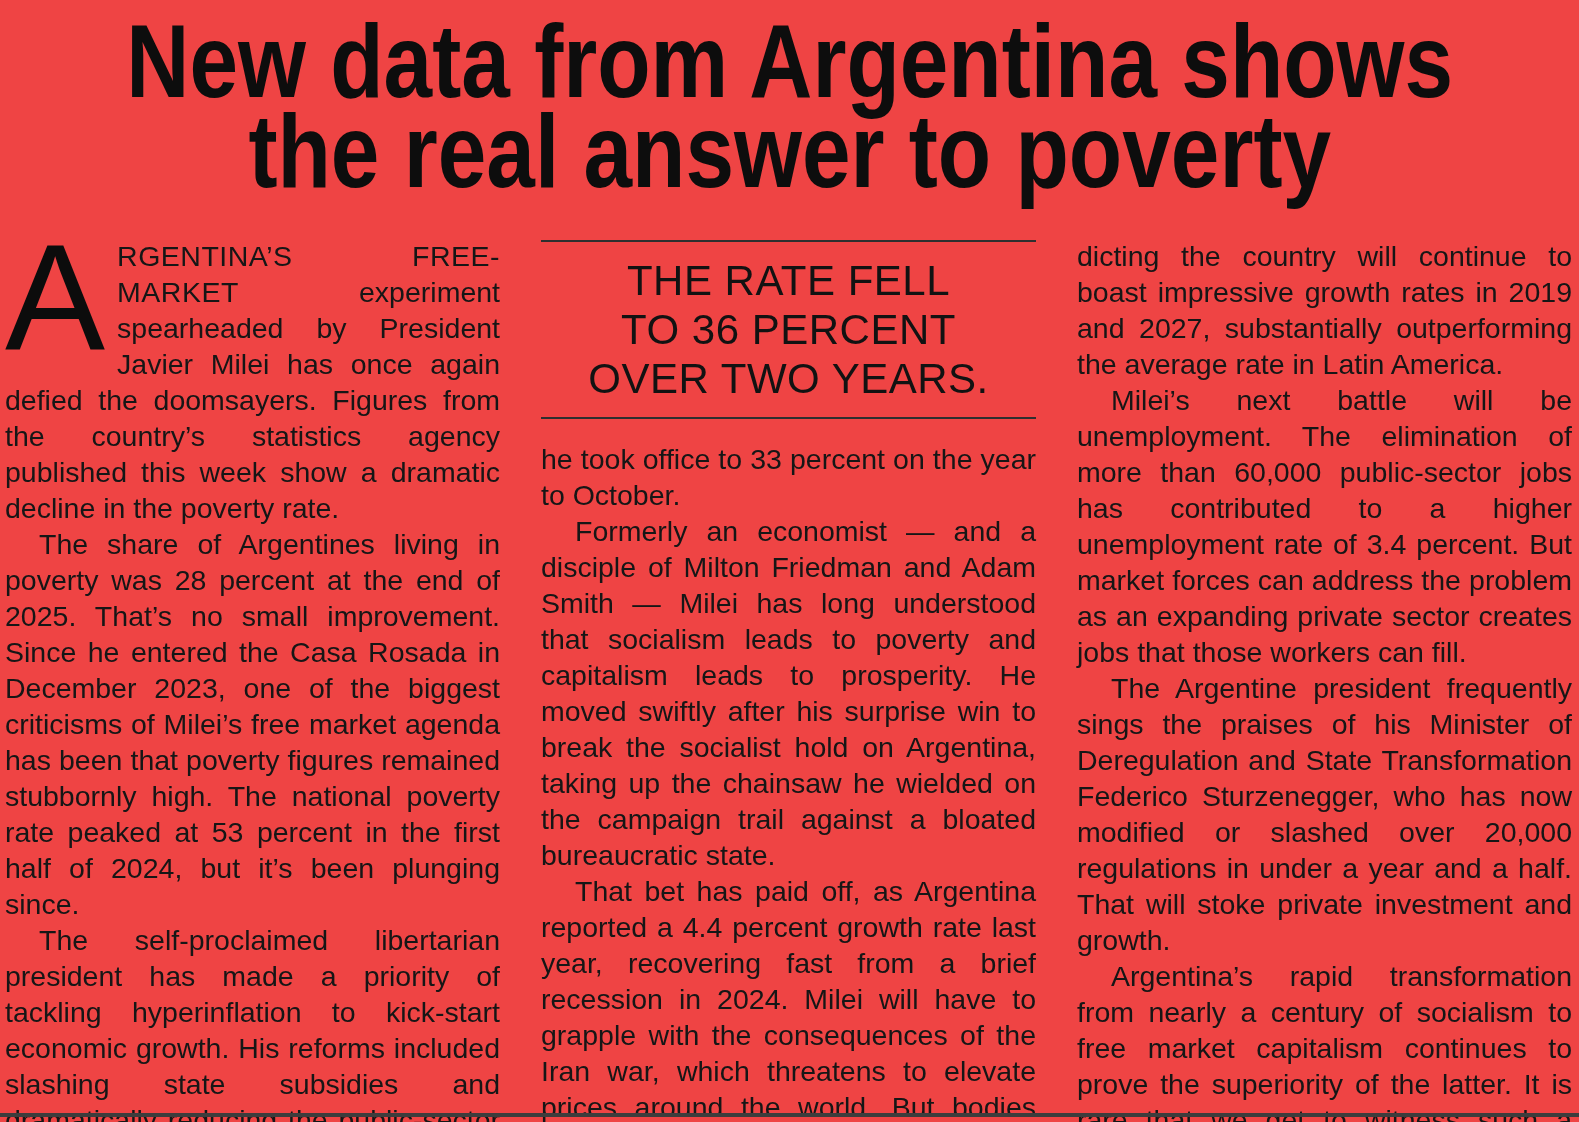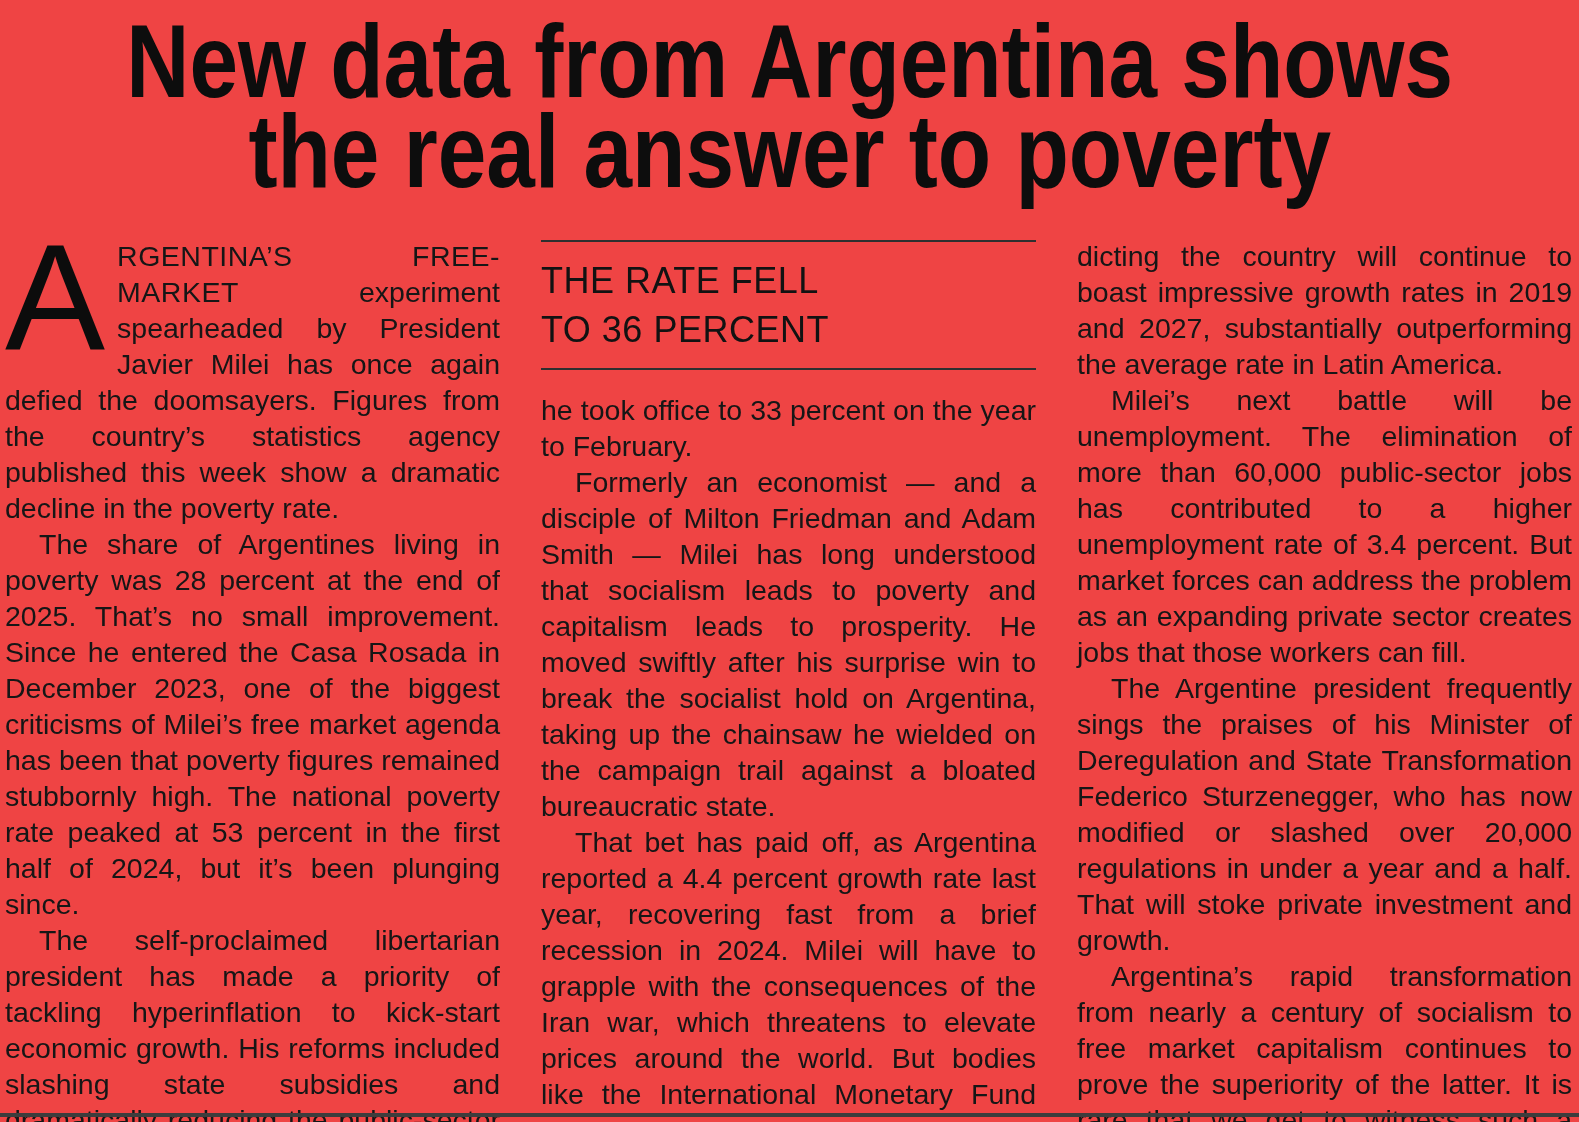--- a/index.html
+++ b/index.html
@@ -48,22 +48,22 @@
     font-size: 150px;
     line-height: 106px;
     height: 138px;
     margin: 6px 12px 0 0;
     color: #0c0c0c;
   }
   .leadin { letter-spacing: 0.5px; }
   .pq-rule { border-top: 2px solid #2f2f2f; margin: 0; }
   .pq-rule.top { margin-top: 2px; }
   .pullquote {
-    text-align: left;
-    font-size: 36px;
+    text-align: center;
+    font-size: 42px;
     line-height: 49px;
     color: #121212;
     padding: 14px 0 14px 0;
     letter-spacing: 0.5px;
   }
   .pullquote .pq-line { display: block; }
   .col2-body { margin-top: 22px; }
   .bottom-rule {
     position: absolute;
     left: 0;
@@ -85,24 +85,25 @@
       <p class="para"><span class="dropcap">A</span><span class="leadin">RGENTINA’S FREE-MARKET</span> <span>experiment spearheaded by President Javier Milei has once again defied the doomsayers. Figures from the country’s statistics agency published this week show a dramatic decline in the poverty rate.</span></p>
       <p class="para indent">The share of Argentines living in poverty was 28 percent at the end of 2025. That’s no small improvement. Since he entered the Casa Rosada in December 2023, one of the biggest criticisms of Milei’s free market agenda has been that poverty figures remained stubbornly high. The national poverty rate peaked at 53 percent in the first half of 2024, but it’s been plunging since.</p>
       <p class="para indent">The self-proclaimed libertarian president has made a priority of tackling hyperinflation to kick-start economic growth. His reforms included slashing state subsidies and dramatically reducing the public-sector payroll to create Argentina’s first full-year fiscal surplus in effectively 123 years. Annual inflation fell from a staggering 200 percent when</p>
     </div>
 
     <div class="col">
       <div class="pq-rule top"></div>
       <div class="pullquote">
         <span class="pq-line">THE RATE FELL</span>
         <span class="pq-line">TO 36 PERCENT</span>
+        <span class="pq-line">OVER TWO YEARS.</span>
       </div>
       <div class="pq-rule"></div>
       <div class="col2-body">
-        <p class="para">he took office to 33 percent on the year to February.</p>
+        <p class="para">he took office to 33 percent on the year to October.</p>
         <p class="para indent">Formerly an economist — and a disciple of Milton Friedman and Adam Smith — Milei has long understood that socialism leads to poverty and capitalism leads to prosperity. He moved swiftly after his surprise win to break the socialist hold on Argentina, taking up the chainsaw he wielded on the campaign trail against a bloated bureaucratic state.</p>
         <p class="para indent">That bet has paid off, as Argentina reported a 4.4 percent growth rate last year, recovering fast from a brief recession in 2024. Milei will have to grapple with the consequences of the Iran war, which threatens to elevate prices around the world. But bodies like the International Monetary Fund are pre-</p>
       </div>
     </div>
 
     <div class="col">
       <p class="para">dicting the country will continue to boast impressive growth rates in 2019 and 2027, substantially outperforming the average rate in Latin America.</p>
       <p class="para indent">Milei’s next battle will be unemployment. The elimination of more than 60,000 public-sector jobs has contributed to a higher unemployment rate of 3.4 percent. But market forces can address the problem as an expanding private sector creates jobs that those workers can fill.</p>
       <p class="para indent">The Argentine president frequently sings the praises of his Minister of Deregulation and State Transformation Federico Sturzenegger, who has now modified or slashed over 20,000 regulations in under a year and a half. That will stoke private investment and growth.</p>
       <p class="para indent">Argentina’s rapid transformation from nearly a century of socialism to free market capitalism continues to prove the superiority of the latter. It is rare that we get to witness such a radical experiment in real time. It is no surprise, however, that it’s working.</p>

